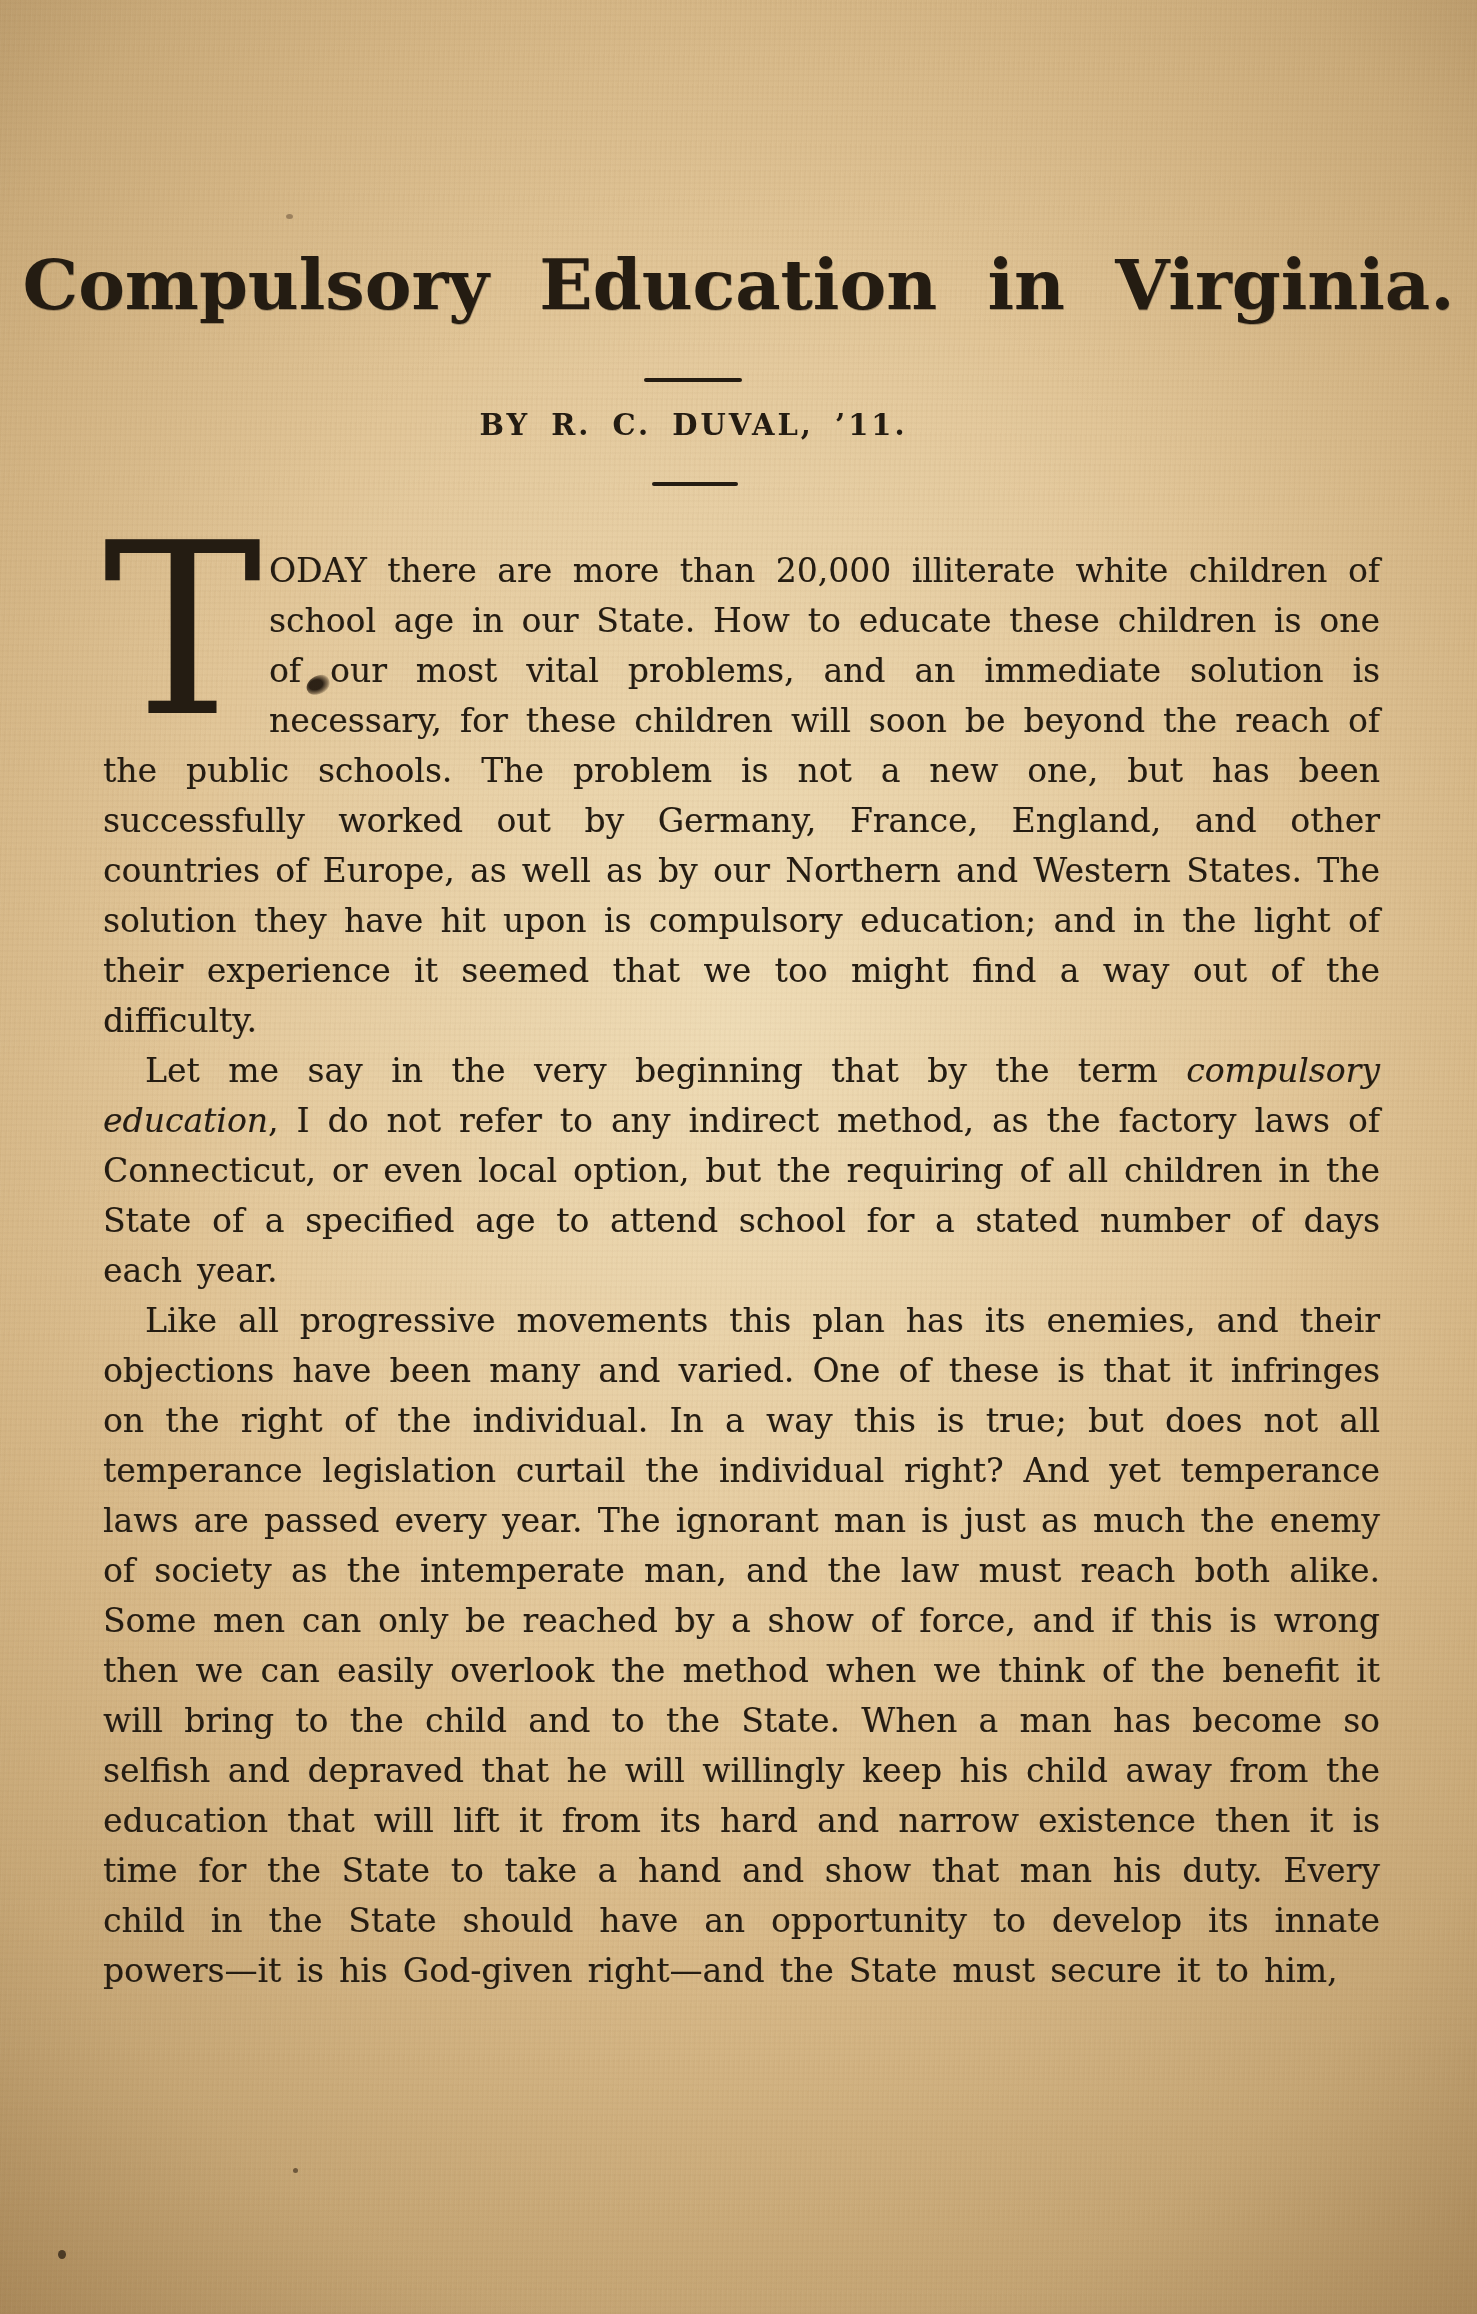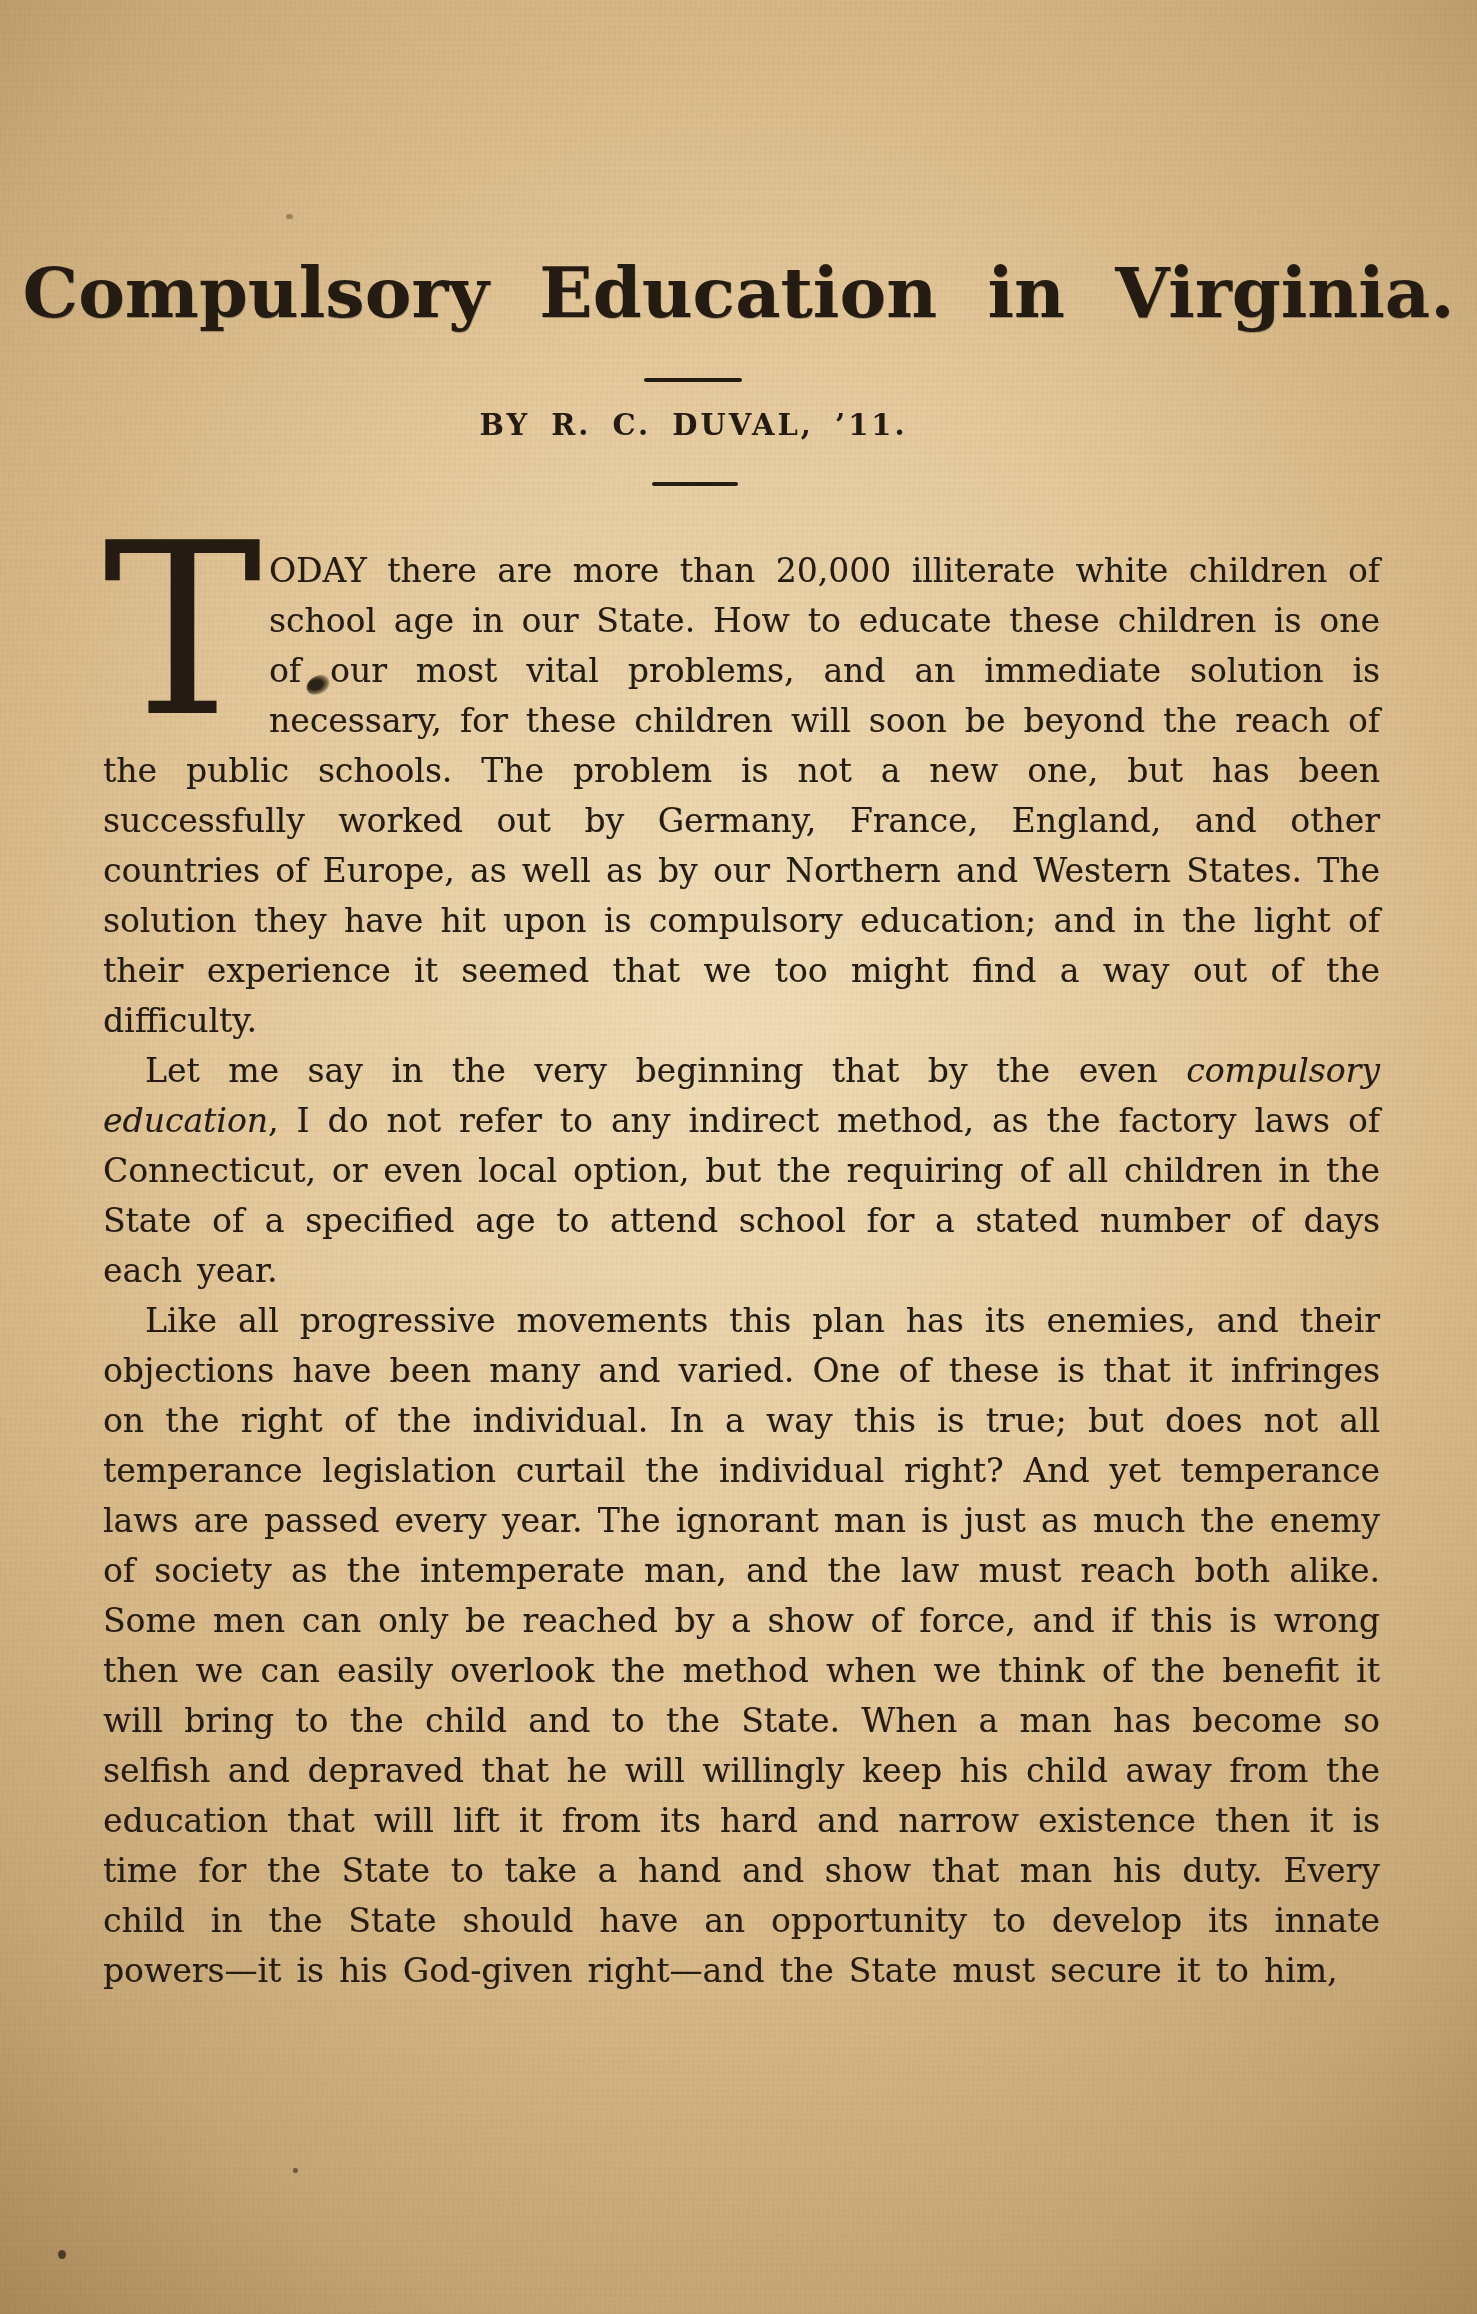--- a/index.html
+++ b/index.html
@@ -29,21 +29,21 @@
         rgba(120,90,50,0) 2px, rgba(120,90,50,0) 6px);
   }
   .vignette {
     position: absolute; inset: 0; z-index: 1; pointer-events: none;
     background: radial-gradient(ellipse 85% 75% at 50% 45%,
       rgba(255,248,226,0.22) 0%, rgba(255,248,226,0) 45%,
       rgba(110,80,40,0.10) 75%, rgba(92,63,30,0.30) 100%);
   }
   .title {
     position: absolute; z-index: 2;
-    top: 254px; left: 0; width: 1477px;
+    top: 246px; left: 0; width: 1477px;
     margin: 0;
     text-align: center;
     font-size: 70px;
     font-weight: 700;
     line-height: 1.1;
     word-spacing: 26px;
     letter-spacing: 0px;
     white-space: nowrap;
     text-shadow: 0.5px 0.5px 0 rgba(36,28,18,0.30);
   }
@@ -121,21 +121,21 @@
   <div class="byline">BY R. C. DUVAL, ’11.</div>
 
   <div class="rule rule-byline"></div>
 
   <div class="bodytext">
     <p>
       <span class="dropbox">
           <span class="dropglyph">T</span>
         </span><span>ODAY there are more than 20,000 illiterate white children of school age in our State. How to educate these children is one of our most vital problems, and an immediate solution is necessary, for these children will soon be beyond the reach of the public schools. The problem is not a new one, but has been successfully worked out by Germany, France, England, and other countries of Europe, as well as by our Northern and Western States. The solution they have hit upon is compulsory education; and in the light of their experience it seemed that we too might find a way out of the difficulty.</span>
     </p>
-    <p class="indent"><span>Let me say in the very beginning that by the even </span><span class="italic-term">compulsory education</span><span>, I do not refer to any indirect method, as the factory laws of Connecticut, or even local option, but the requiring of all children in the State of a specified age to attend school for a stated number of days each year.</span>
+    <p class="indent"><span>Let me say in the very beginning that by the term </span><span class="italic-term">compulsory education</span><span>, I do not refer to any indirect method, as the factory laws of Connecticut, or even local option, but the requiring of all children in the State of a specified age to attend school for a stated number of days each year.</span>
     </p>
     <p class="indent">Like all progressive movements this plan has its enemies, and their objections have been many and varied. One of these is that it infringes on the right of the individual. In a way this is true; but does not all temperance legislation curtail the individual right? And yet temperance laws are passed every year. The ignorant man is just as much the enemy of society as the intemperate man, and the law must reach both alike. Some men can only be reached by a show of force, and if this is wrong then we can easily overlook the method when we think of the benefit it will bring to the child and to the State. When a man has become so selfish and depraved that he will willingly keep his child away from the education that will lift it from its hard and narrow existence then it is time for the State to take a hand and show that man his duty. Every child in the State should have an opportunity to develop its innate powers—it is his God-given right—and the State must secure it to him,</p>
   </div>
 
   <div class="smudge smudge-beyond"></div>
   <div class="speck speck-1"></div>
   <div class="speck speck-2"></div>
   <div class="speck speck-3"></div>
 </div>
 

